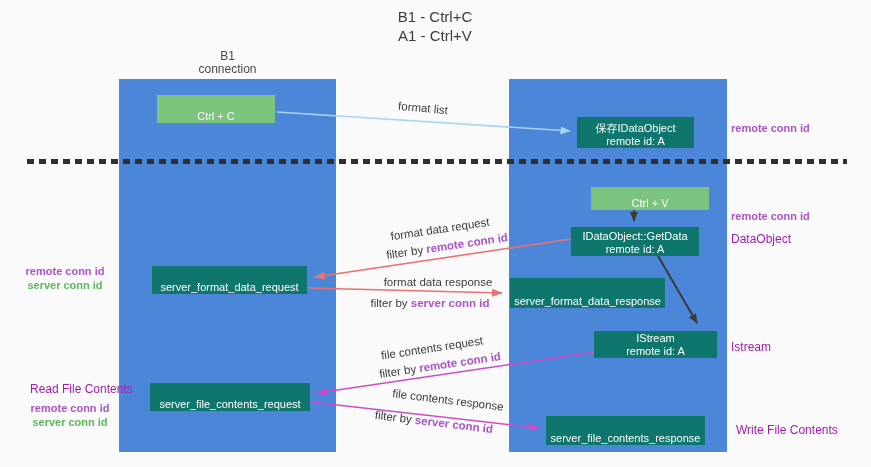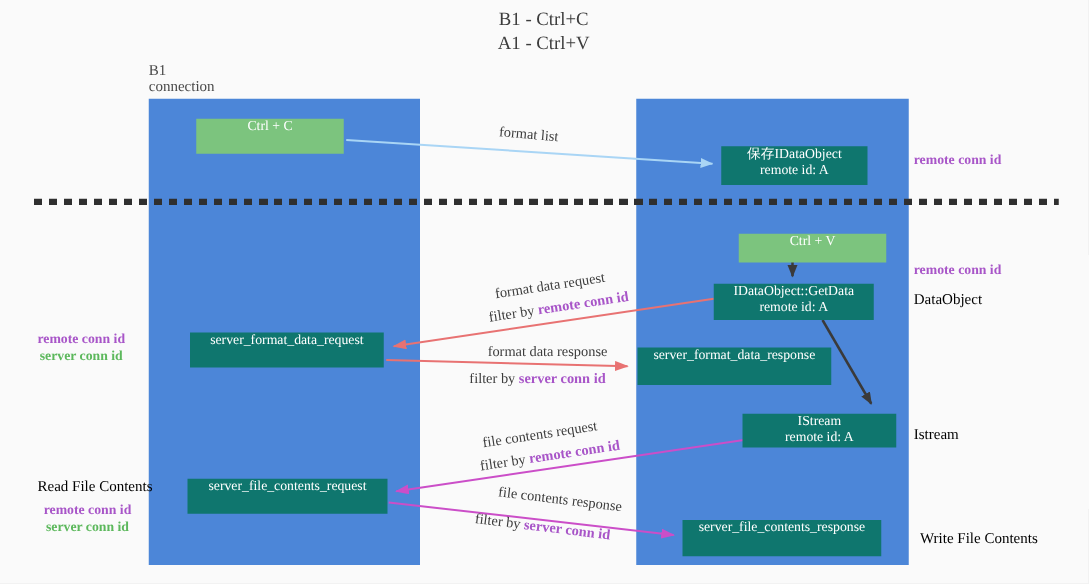--- a/index.html
+++ b/index.html
@@ -2,61 +2,61 @@
 <html><head>
 <meta charset="utf-8">
 <style>
   * { margin: 0; padding: 0; box-sizing: border-box; }
   html,body { background: #e8e8e8; }
   #stage {
     position: relative;
     width: 871px;
     height: 467px;
     background: #fafafa;
-    font-family: Liberation Serif, serif;
+    font-family: Liberation Sans, sans-serif;
     overflow: hidden;
     margin: 0 auto;
   }
   .abs { position: absolute; }
   .title {
     left: 300px; top: 7px; width: 270px;
     text-align: center;
     font-size: 15px; line-height: 19px; color: #3c3c3c;
   }
   .lane-header {
-    top: 50px; text-align: left;
+    top: 50px; text-align: center;
     font-size: 12px; line-height: 13px; color: #4a4a4a;
   }
   .lane {
     top: 79px; height: 373px;
     background: #4c86d8;
   }
   .node {
     display: flex; flex-direction: column;
-    align-items: center; justify-content: flex-start;
+    align-items: center; justify-content: flex-end;
     color: #ffffff; font-size: 11px; line-height: 13px;
     text-align: center; white-space: nowrap;
   }
   .node.orange { background: #0f766e; }
   .node.green  { background: #7cc47e; }
   .divider {
     left: 27px; top: 159px; width: 820px; height: 5px;
     background: repeating-linear-gradient(90deg,
       #2f2f2f 0, #2f2f2f 7px, transparent 7px, transparent 12px);
   }
   .lbl {
     font-size: 11.5px; color: #3c3c3c; white-space: nowrap;
   }
   .lbl.center { transform: translate(-50%, -50%); }
   .lbl.rot-up   { transform: translate(-50%, -50%) rotate(-8.5deg); }
   .lbl.rot-dn   { transform: translate(-50%, -50%) rotate(7deg); }
   .lbl.rot-sm   { transform: translate(-50%, -50%) rotate(5deg); }
   .purple { color: #a855c8; font-weight: bold; }
   .greentx { color: #5cb85c; font-weight: bold; }
-  .plain { color: #000000; font-size: 12px; white-space: nowrap; }
+  .plain { color: #a21caf; font-size: 12px; white-space: nowrap; }
   .side-stack { text-align: center; font-size: 11px; line-height: 14px; white-space: nowrap; }
   svg.arrows { left: 0; top: 0; pointer-events: none; }
 </style>
 </head>
 <body>
 
 <div id="stage">
 
   <div class="abs title">
     <div>B1 - Ctrl+C</div>

